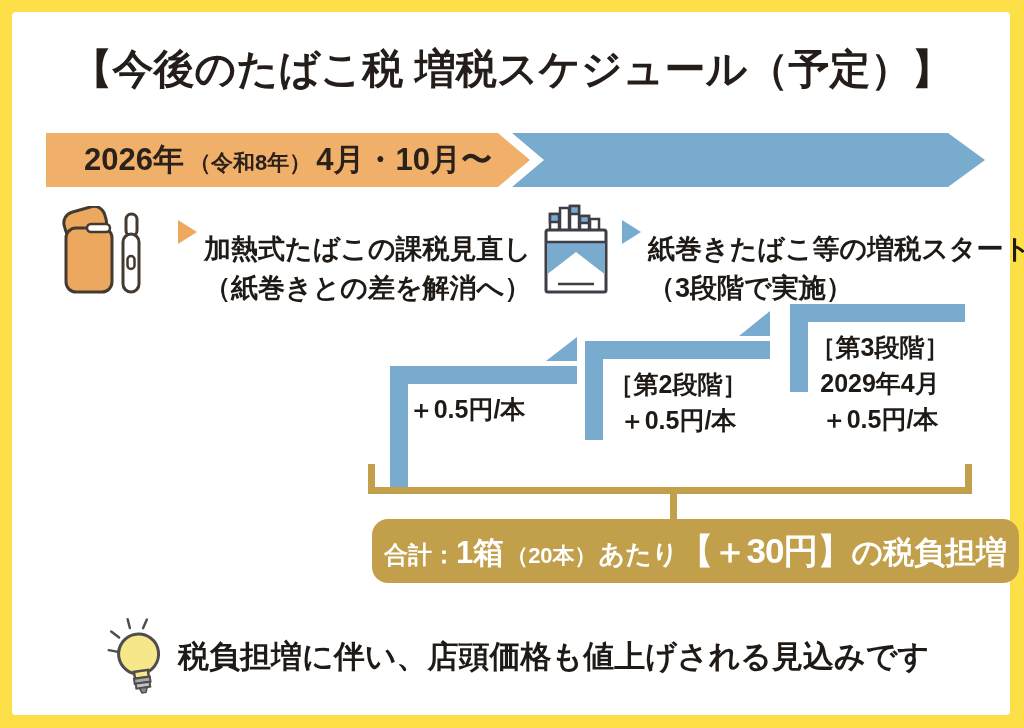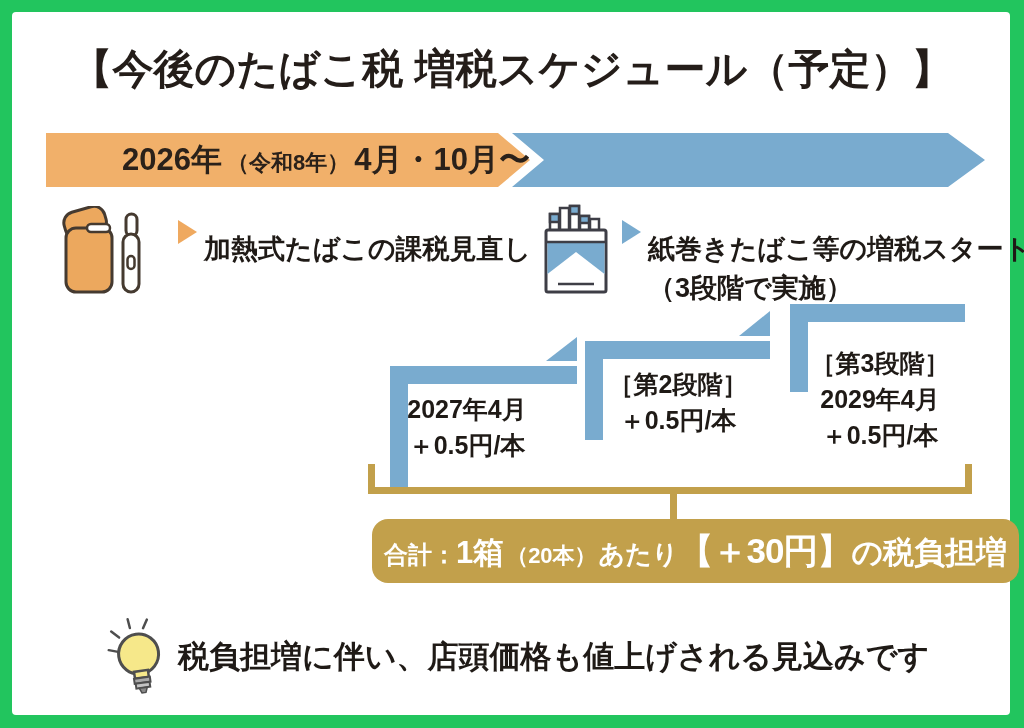--- a/index.html
+++ b/index.html
@@ -1,33 +1,33 @@
 <!DOCTYPE html>
 <html><head>
 <meta charset="utf-8">
 <style>
   html,body{margin:0;padding:0;}
   .canvas{
     position:relative;width:1024px;height:728px;overflow:hidden;
-    background:#22c55e;
+    background:#fde047;
     font-family:"Liberation Sans","DejaVu Sans",sans-serif;
     color:#241D19;
   }
   .card{
     position:absolute;left:12px;top:12px;width:998px;height:703px;
     background:#FFFFFF;border-radius:4px;
   }
   .abs{position:absolute;}
   .title{
     left:0;top:42px;width:1024px;text-align:center;
     font-size:41px;font-weight:900;letter-spacing:0px;color:#241D19;
   }
   .shape-layer{left:0;top:0;width:1024px;height:728px;pointer-events:none;}
   .banner-text{
-    height:54px;line-height:54px;text-align:right;color:#2A211A;
+    height:54px;line-height:54px;text-align:center;color:#2A211A;
     font-weight:800;white-space:nowrap;
   }
   .banner-text .big{font-size:31px;}
   .banner-text .small{font-size:22px;margin:0 5px;}
   .sec-text{font-size:27px;font-weight:800;line-height:39px;color:#1F1A16;white-space:nowrap;margin-top:14px;}
   .bullet{width:0;height:0;border-style:solid;border-width:12px 0 12px 19px;border-color:transparent;}
   .bullet-orange{border-left-color:#EFA95F;}
   .bullet-blue{border-left-color:#79ABCF;}
   .step-text{width:180px;text-align:center;font-weight:800;color:#1F1A16;}
   .step-text div{font-size:25px;line-height:36px;white-space:nowrap;}
@@ -77,20 +77,21 @@
     <rect x="4" y="3" width="42" height="27" rx="11" fill="#ECA85E" stroke="#453A30" stroke-width="3" transform="rotate(-16 25 16)"></rect>
     <rect x="6" y="22" width="46" height="64" rx="10" fill="#ECA85E" stroke="#453A30" stroke-width="3"></rect>
     <rect x="27" y="18" width="23" height="8" rx="4" fill="#FFFFFF" stroke="#453A30" stroke-width="2.5"></rect>
     <rect x="66" y="8" width="11" height="22" rx="5.5" fill="#FFFFFF" stroke="#453A30" stroke-width="3"></rect>
     <rect x="63" y="28" width="16" height="58" rx="8" fill="#FFFFFF" stroke="#453A30" stroke-width="3"></rect>
     <rect x="67.5" y="50" width="7" height="13" rx="3.5" fill="#FFFFFF" stroke="#453A30" stroke-width="2.5"></rect>
   </svg>
   <div class="abs bullet bullet-orange" style="left:178px;top:220px;"></div>
   <div class="abs sec-text" style="left:204px;top:216px;">
     <div>加熱式たばこの課税見直し</div>
+    <div>（紙巻きとの差を解消へ）</div>
   </div>
 
   <svg class="abs" style="left:538px;top:204px;" width="78" height="92" viewBox="0 0 78 92">
     <g stroke="#3E3E46" stroke-width="2.5">
       <rect x="12" y="10" width="9" height="22" fill="#FFFFFF"></rect>
       <rect x="12" y="10" width="9" height="8" fill="#79ABCF"></rect>
       <rect x="22" y="4" width="9" height="28" fill="#FFFFFF"></rect>
       <rect x="32" y="2" width="9" height="30" fill="#FFFFFF"></rect>
       <rect x="32" y="2" width="9" height="8" fill="#79ABCF"></rect>
       <rect x="42" y="12" width="9" height="20" fill="#FFFFFF"></rect>
@@ -103,28 +104,27 @@
     <line x1="8" y1="38" x2="68" y2="38" stroke="#3E3E46" stroke-width="2.5"></line>
     <line x1="20" y1="80" x2="56" y2="80" stroke="#3E3E46" stroke-width="2.5"></line>
   </svg>
   <div class="abs bullet bullet-blue" style="left:622px;top:220px;"></div>
   <div class="abs sec-text" style="left:648px;top:216px;">
     <div>紙巻きたばこ等の増税スタート</div>
     <div>（3段階で実施）</div>
   </div>
 
   <div class="abs step-text" style="left:377px;top:391px;">
-    <div>2027年4月</div>
     <div>＋0.5円/本</div>
   </div>
   <div class="abs step-text" style="left:588px;top:366px;">
     <div>［第2段階］</div>
     <div>＋0.5円/本</div>
   </div>
-  <div class="abs step-text" style="left:790px;top:345px;">
+  <div class="abs step-text" style="left:790px;top:329px;">
     <div>［第3段階］</div>
     <div>2029年4月</div>
     <div>＋0.5円/本</div>
   </div>
 
   <div class="abs summary-box">
     <span class="s1">合計：</span><span class="s2">1箱</span><span class="s3">（20本）</span><span class="s4">あたり</span><span class="s5">【＋30円】</span><span class="s6">の税負担増</span>
   </div>
 
   <svg class="abs" style="left:106px;top:612px;" width="70" height="92" viewBox="0 0 70 92">

